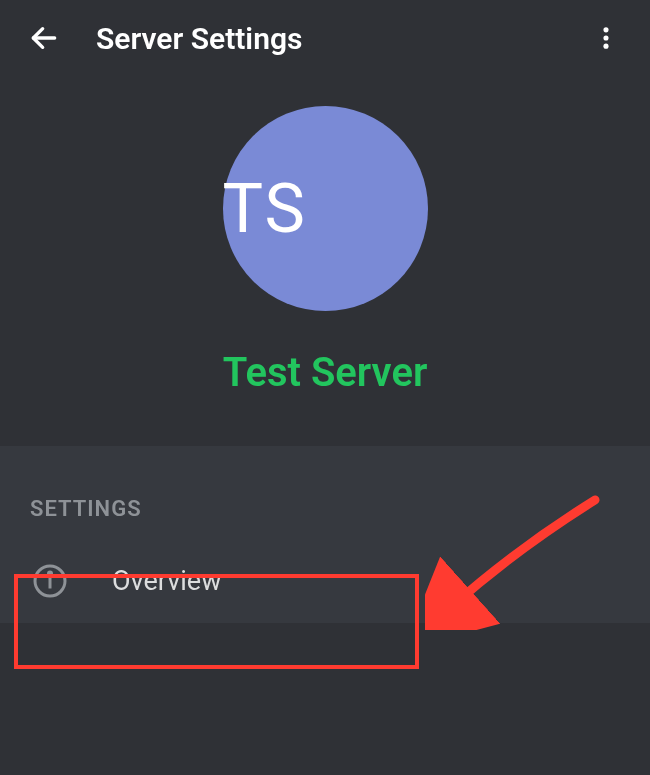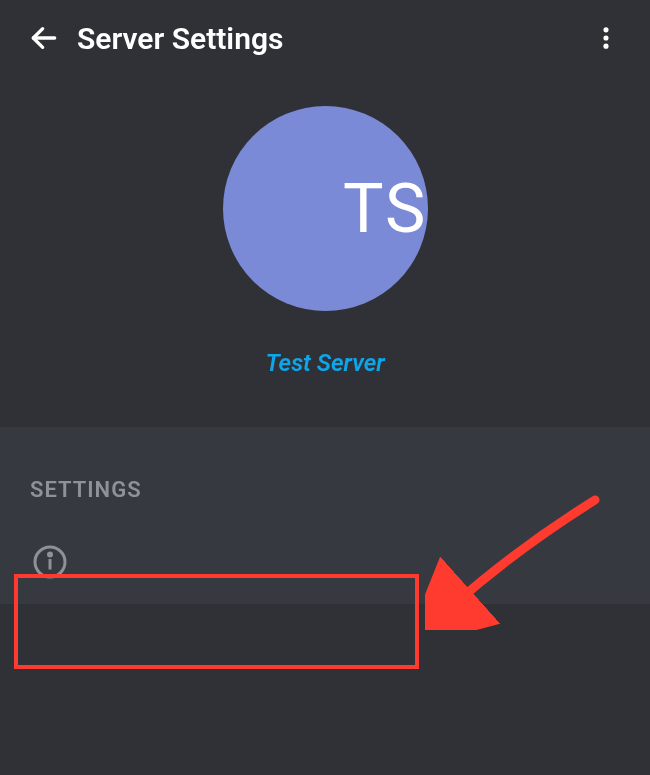--- a/index.html
+++ b/index.html
@@ -28,21 +28,21 @@
       display: flex;
       align-items: center;
       justify-content: center;
       width: 40px;
       height: 40px;
     }
     .header-title {
       font-size: 30px;
       font-weight: 600;
       color: #ffffff;
-      margin-left: 13px;
+      margin-left: 32px;
       flex: 1;
     }
     .more-btn {
       color: #ffffff;
       cursor: pointer;
       display: flex;
       align-items: center;
       justify-content: center;
       width: 40px;
       height: 40px;
@@ -54,32 +54,31 @@
       padding: 30px 0 50px 0;
       background: #2f3136;
     }
     .avatar {
       width: 205px;
       height: 205px;
       border-radius: 50%;
       background: #7a8ad6;
       display: flex;
       align-items: center;
-      justify-content: flex-end;
+      justify-content: flex-start;
       font-size: 68px;
       font-weight: 400;
       color: #ffffff;
       letter-spacing: 2px;
     }
     .server-name {
       margin-top: 38px;
-      font-size: 24px;
+      font-size: 40px;
       font-weight: 600;
-      color: #0ea5e9;
-      font-style: italic;
+      color: #22c55e;
     }
     .settings-section {
       background: #36393f;
       padding-top: 30px;
     }
     .section-label {
       font-size: 22px;
       font-weight: 600;
       color: #8e9297;
       text-transform: uppercase;
@@ -156,20 +155,21 @@
   <div class="section-label">SETTINGS</div>
 
   <div class="menu-item">
     <div class="menu-icon">
       <svg width="36" height="36" viewBox="0 0 24 24" fill="none" stroke="currentColor" stroke-width="2">
         <circle cx="12" cy="12" r="10"></circle>
         <line x1="12" y1="10" x2="12" y2="17"></line>
         <circle cx="12" cy="7" r="1" fill="currentColor"></circle>
       </svg>
     </div>
+    <div class="menu-label">Overview</div>
   </div>
 
 </div>
 
 <div class="highlight-box"></div>
 
 <svg class="annotation-arrow" width="200" height="140" viewBox="0 0 200 140">
   <defs>
     <marker id="arrowhead" markerWidth="12" markerHeight="12" refX="3" refY="5" orient="auto">
       <polygon points="0 0, 10 5, 0 10" fill="#ff3b30"></polygon>

